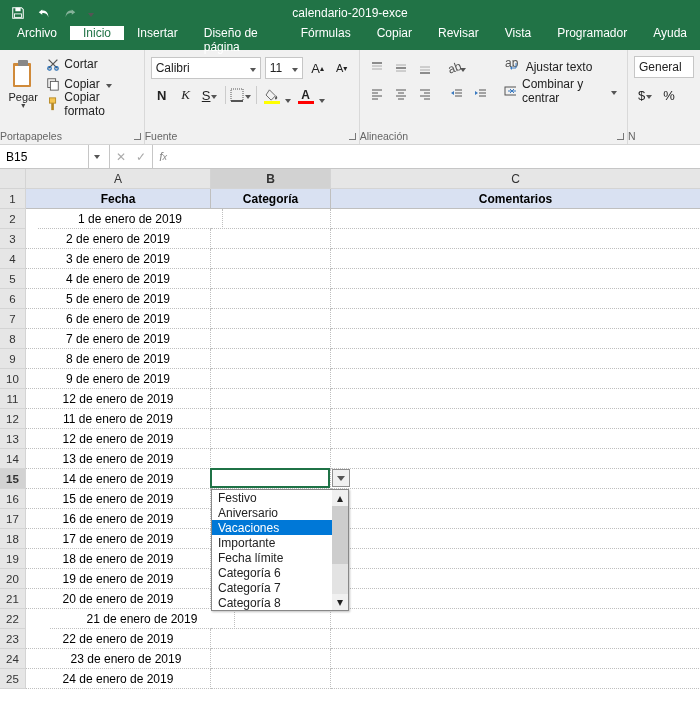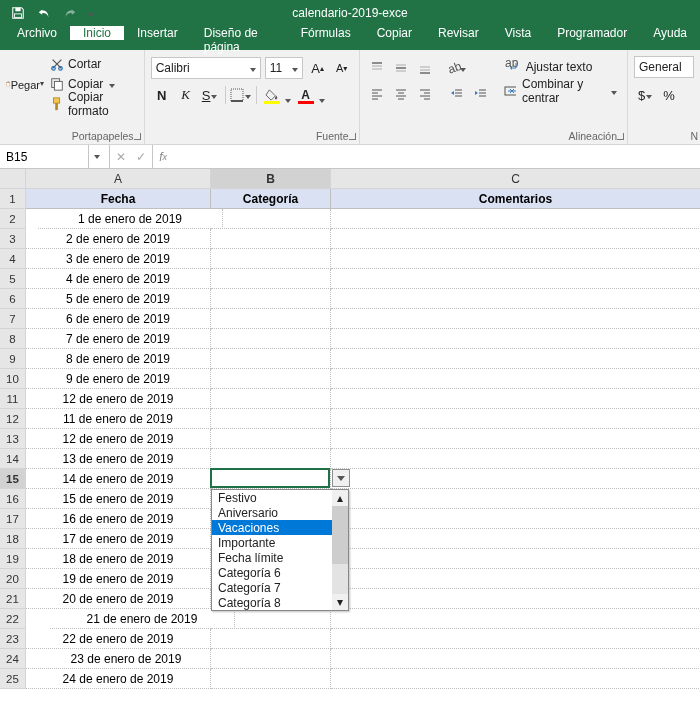--- a/index.html
+++ b/index.html
@@ -24,27 +24,27 @@
   .title{position:absolute;left:50%;transform:translateX(-50%);font-size:12px;}
   
   
   .tabs{height:24px;background:var(--excel-green);display:flex;align-items:flex-start;color:#fff;padding-left:4px;}
   .tabs .tab{padding:0 13px;display:flex;align-items:center;cursor:pointer;font-size:12px;}
   .tabs .tab.active{background:#fff;color:#217346;}
   
   
   .ribbon{height:95px;background:var(--ribbon-bg);border-bottom:1px solid #d4d4d4;display:flex;}
   .group{border-right:1px solid #d9d9d9;position:relative;padding:4px 6px 16px 6px;display:flex;flex-direction:column;}
-  .group-label{position:absolute;bottom:2px;left:0;right:10px;text-align:right;font-size:10.5px;color:#666;}
+  .group-label{position:absolute;bottom:2px;left:0;right:10px;text-align:left;font-size:10.5px;color:#666;}
   .launcher{position:absolute;bottom:3px;right:2px;width:10px;height:10px;cursor:pointer;}
   .launcher::after{content:"";display:block;width:6px;height:6px;border-right:1px solid #777;border-bottom:1px solid #777;margin:2px 0 0 2px;}
   
   
   .clip{display:flex;gap:2px;}
-  .paste-big{width:38px;display:flex;flex-direction:row;align-items:center;cursor:pointer;padding-top:2px;}
+  .paste-big{width:38px;display:flex;flex-direction:column;align-items:center;cursor:pointer;padding-top:2px;justify-content:center;}
   .paste-big svg{margin-bottom:2px;}
   .paste-big .lab{font-size:11px;}
   .paste-big .arr{font-size:8px;margin-top:-2px;color:#444}
   .clip-btns{display:flex;flex-direction:column;gap:1px;}
   .clip-btns .row{display:flex;align-items:center;gap:4px;height:19px;cursor:pointer;padding:0 4px;}
   .clip-btns svg{flex:0 0 auto}
   
   
   .font-top{display:flex;gap:4px;align-items:center;height:24px;margin-top:2px}
   .combo{border:1px solid var(--border);background:#fff;height:22px;display:flex;align-items:center;padding:0 4px;cursor:pointer;}

